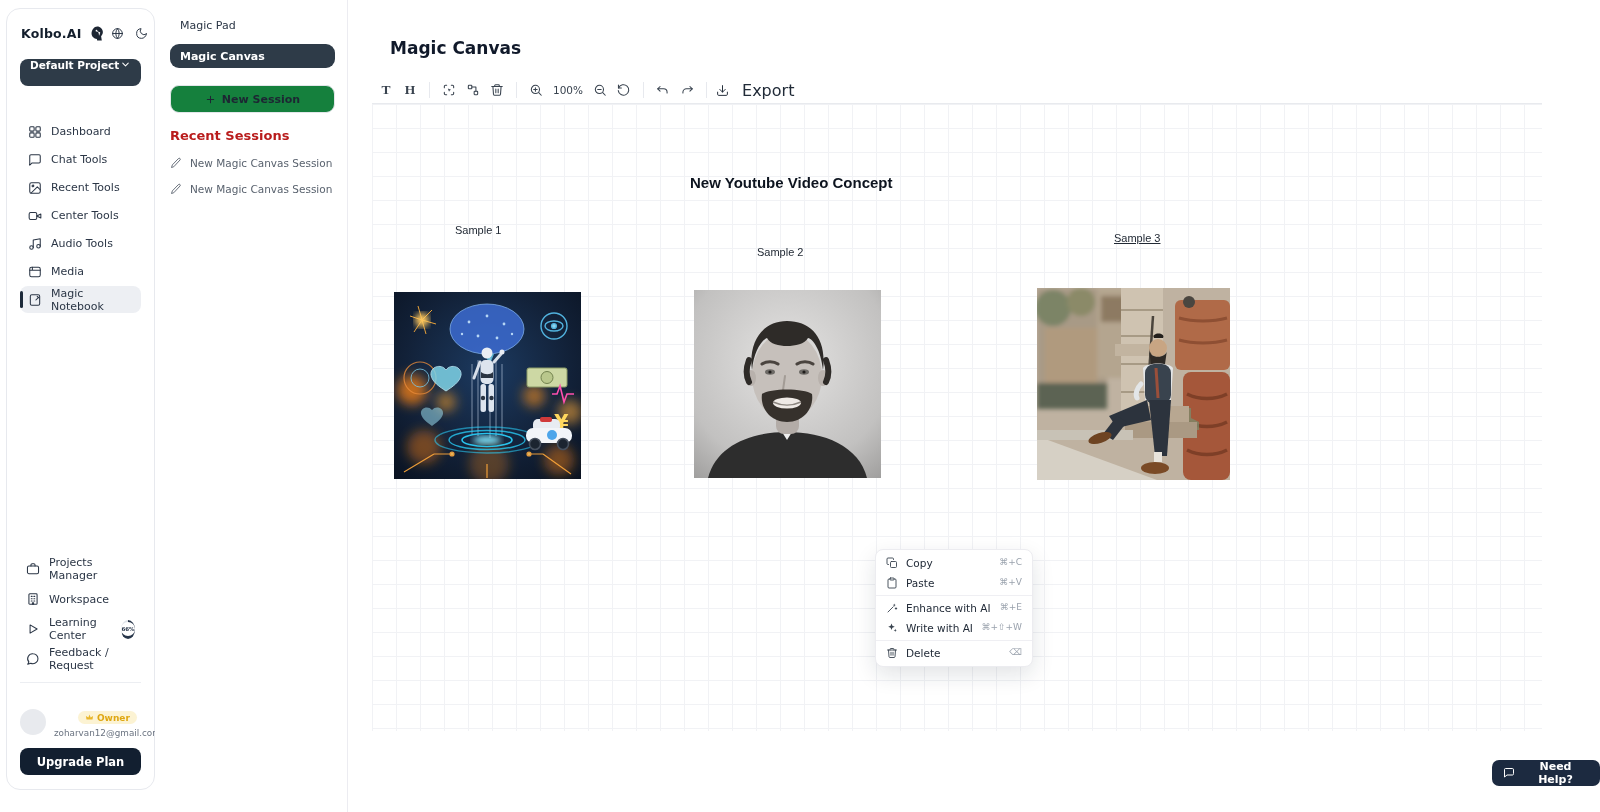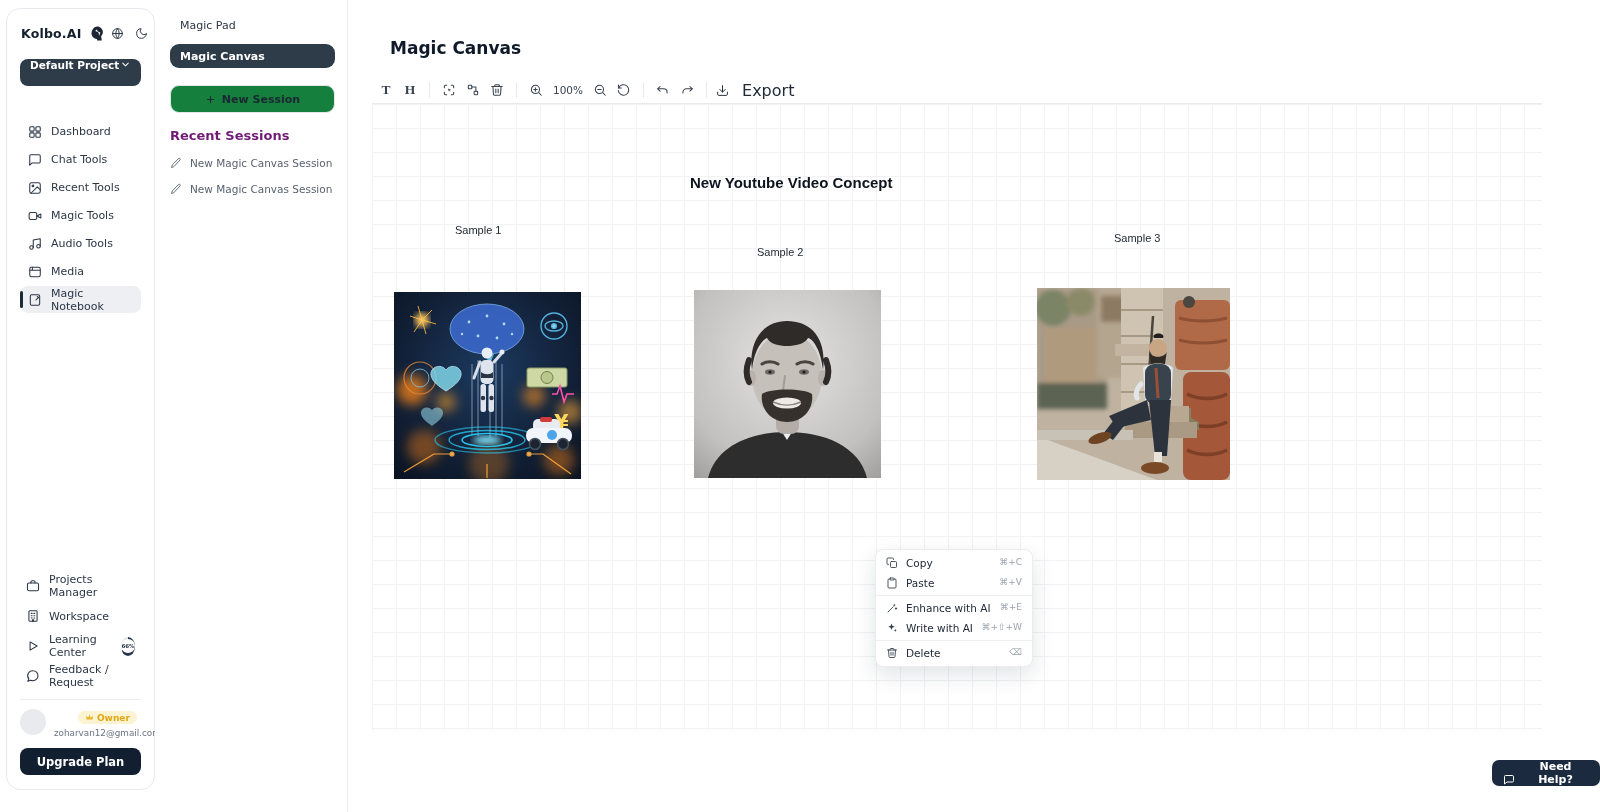--- a/index.html
+++ b/index.html
@@ -24,21 +24,21 @@
   .nav-item svg { width:14px; height:14px; flex:none; }
   .nav-item.active { background:#edeff3; font-weight:500; }
   .nav-item.active::before { content:""; position:absolute; left:0; top:5px; width:3px; height:17px;
               background:#1d2a3a; border-radius:3px; }
   .secondary { margin-top:auto; display:flex; flex-direction:column; gap:4px; }
   .secondary .nav-item { height:26px; padding:0 6px; }
   .ring { width:19px; height:19px; border-radius:50%; margin-left:3px;
           background:conic-gradient(#273549 0 66%, #dde2e8 0); display:grid; place-items:center; }
   .ring b { width:14px; height:14px; background:#fff; border-radius:50%; font-size:5.5px;
             font-weight:700; display:grid; place-items:center; color:#273549; }
-  .user-box { border-top:1px solid #eceef2; margin-top:10px; padding-top:7px;
+  .user-box { border-top:1px solid #eceef2; margin-top:10px; padding-top:24px;
               display:flex; align-items:flex-start; gap:8px; }
   .avatar { width:26px; height:26px; border-radius:50%; background:#e8eaee; flex:none; margin-top:2px; }
   .user-meta { flex:1; text-align:center; }
   .role-badge { display:inline-flex; align-items:center; gap:3px; background:#fcf3d3; color:#dfa712;
                 font-size:9px; font-weight:700; padding:1.5px 7px; border-radius:8px; }
   .email { font-size:8.8px; color:#6a7380; margin-top:2px; white-space:nowrap; }
   .user-chevron { color:#9aa2ad; margin-top:4px; }
   .upgrade-btn { margin-top:10px; height:27px; background:#121f30; color:#fff; border:none;
                  border-radius:8px; font-size:11.5px; font-weight:700; width:100%;
                  font-family:inherit; cursor:pointer; }
@@ -46,21 +46,21 @@
   
   .session-panel { position:absolute; left:155px; top:0; width:193px; height:812px;
                    border-right:1px solid #ececf1; padding:14px 12px 0 15px; background:#fff; }
   .sp-item { font-size:11px; color:#2b3646; padding:5px 10px; cursor:pointer; }
   .sp-pill { background:#2e3b48; color:#fff; border-radius:9px; height:24px; display:flex;
              align-items:center; font-weight:600; margin-top:7px; padding:0 10px; font-size:11px; cursor:pointer; }
   .new-session { margin-top:17px; height:28px; border:1px solid #e3e6ea; border-radius:9px;
                  background:#15803d; display:flex; align-items:center; justify-content:center; gap:6px;
                  font-size:11px; font-weight:600; color:#1d2633; width:100%;
                  font-family:inherit; cursor:pointer; }
-  .recent-h { margin-top:15px; font-size:13px; font-weight:700; color:#701a75; }
+  .recent-h { margin-top:15px; font-size:13px; font-weight:700; color:#b91c1c; }
   .session-item { display:flex; align-items:center; gap:8px; margin-top:14px;
                   font-size:10.5px; color:#59626e; cursor:pointer; }
   .session-item svg { width:12px; height:12px; flex:none; color:#59626e; }
 
   
   .main { position:absolute; left:348px; top:0; right:0; bottom:0; background:#fff; }
   .page-title { position:absolute; left:42px; top:38px; font-size:17px; font-weight:700; color:#10192a; }
   .toolbar { position:absolute; left:26px; top:77px; height:26px; display:flex; align-items:center; color:#39434f; }
   .tb-btn { width:24px; height:24px; display:grid; place-items:center; border-radius:6px; cursor:pointer; }
   .tb-btn svg { width:14px; height:14px; }
@@ -76,39 +76,39 @@
             background-image:
               linear-gradient(to right, #f1f2f5 1px, transparent 1px),
               linear-gradient(to bottom, #f1f2f5 1px, transparent 1px);
             background-size:24px 24px; }
   .canvas-heading { position:absolute; left:318px; top:70px; font-size:15px; font-weight:700;
                     color:#0d141f; font-family:"Liberation Sans", sans-serif; cursor:move; }
   .sample-label { position:absolute; font-size:11px; color:#222a35;
                   font-family:"Liberation Sans", sans-serif; cursor:move; }
   .lbl-1 { left:83px;  top:120px; }
   .lbl-2 { left:385px; top:142px; }
-  .lbl-3 { left:742px; top:128px; }
+  .lbl-3 { left:742px; top:128px;text-decoration:underline; }
   .sample-img { position:absolute; overflow:hidden; cursor:move; }
   .img-1 { left:22px;  top:188px; width:187px; height:187px; }
   .img-2 { left:322px; top:186px; width:187px; height:188px; }
   .img-3 { left:665px; top:184px; width:193px; height:192px; }
   .sample-img svg { width:100%; height:100%; }
 
   .ctx-menu { position:absolute; left:503px; top:445px; width:158px; background:#fff;
               border:1px solid #ececf0; border-radius:8px; padding:3px 0;
               box-shadow:0 8px 22px rgba(20,30,50,.12); }
   .ctx-item { display:flex; align-items:flex-start; gap:8px; padding:4px 10px;
               font-size:10.5px; color:#222b38; cursor:pointer; }
   .ctx-item svg { width:12px; height:12px; color:#39434f; flex:none; }
   .ctx-short { margin-left:auto; font-size:9px; color:#9aa2ad; }
   .ctx-sep { height:1px; background:#efeff3; margin:2px 0; }
 
   .help-btn { position:absolute; left:1468px; top:760px; height:26px; padding:0 11px;
               background:#1c2a40; color:#fff; border:none; border-radius:7px; display:flex;
-              align-items:flex-end; gap:7px; font-size:11px; font-weight:700;
+              align-items:center; gap:7px; font-size:11px; font-weight:700;
               font-family:inherit; cursor:pointer;margin-left:24px; }
   .help-btn svg { width:12px; height:12px; }
 </style>
 </head>
 <body>
 
 <aside class="sidebar">
   <div class="logo-row">
     <span class="logo-text">Kolbo.AI</span>
     <span>
@@ -173,21 +173,21 @@
         </span>
       <span>Recent Tools</span>
     </div>
     <div class="nav-item">
       <span>
           <svg viewBox="0 0 24 24" fill="none" stroke="currentColor" stroke-width="1.8" stroke-linecap="round" stroke-linejoin="round">
             <rect x="2" y="6" width="13" height="12" rx="2.5"></rect>
             <path d="M22 8.5l-7 3.5 7 3.5z"></path>
           </svg>
         </span>
-      <span>Magic Tools</span>
+      <span>Center Tools</span>
     </div>
     <div class="nav-item">
       <span>
           <svg viewBox="0 0 24 24" fill="none" stroke="currentColor" stroke-width="1.8" stroke-linecap="round" stroke-linejoin="round">
             <path d="M9 18V5l12-2v13"></path>
             <circle cx="6" cy="18" r="3"></circle>
             <circle cx="18" cy="16" r="3"></circle>
           </svg>
         </span>
       <span>Audio Tools</span>

